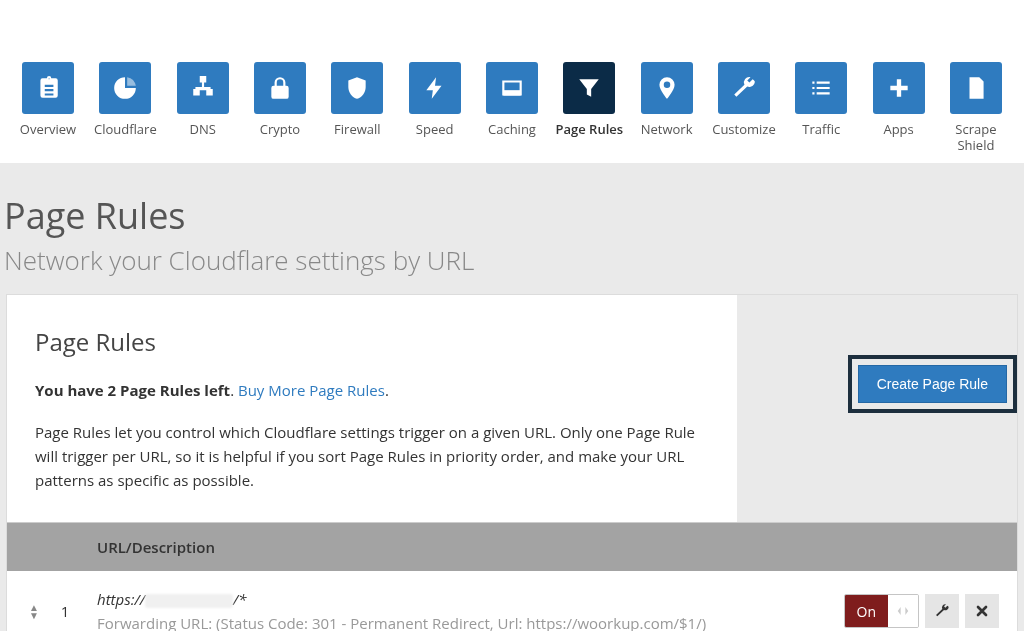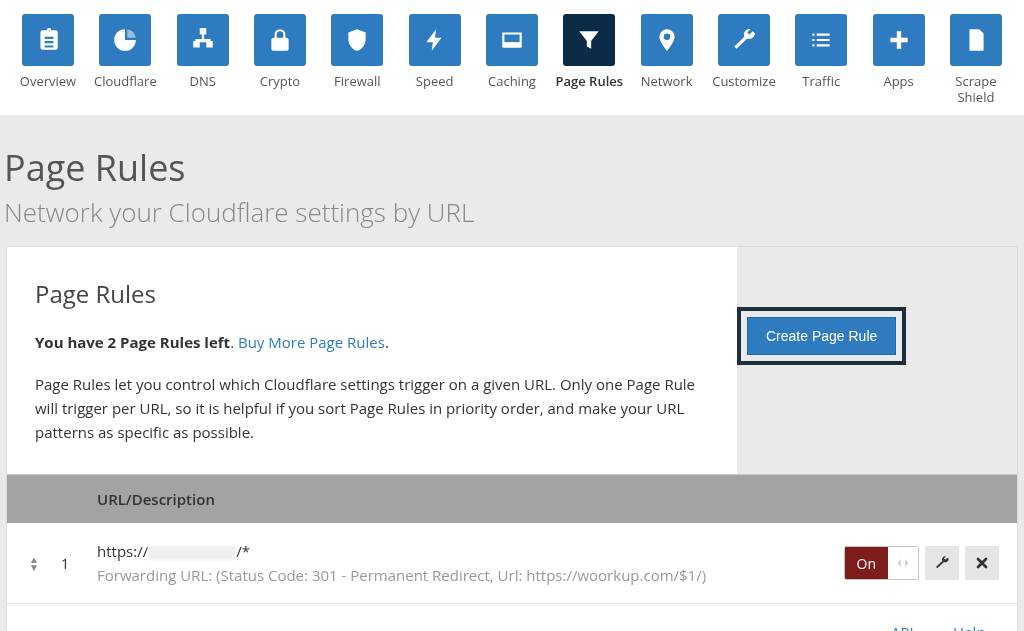--- a/index.html
+++ b/index.html
@@ -1,55 +1,55 @@
 <!DOCTYPE html>
 <html><head>
   <meta charset="utf-8">
   <style>
     * { margin: 0; padding: 0; box-sizing: border-box; }
     body { font-family: "Open Sans", "Helvetica Neue", Arial, sans-serif; background: #fff; color: #333; width: 1024px; }
     
     
-    .nav-row { display: flex; justify-content: space-between; padding: 14px 12px 10px; background: #fff; }
+    .nav-row { display: flex; justify-content: space-between; padding: 14px 12px 10px; background: #fff; margin-top: 48px; }
     .nav-item { display: flex; flex-direction: column; align-items: center; width: 72px; cursor: pointer; }
     .nav-tile { width: 52px; height: 52px; background: #2f7bbf; border-radius: 3px; display: flex; align-items: center; justify-content: center; margin-bottom: 8px; }
     .nav-tile.active { background: #0b2b47; }
     .nav-tile svg { width: 26px; height: 26px; fill: #fff; }
     .nav-label { font-size: 13px; color: #555; text-align: center; line-height: 1.2; }
     .nav-item.active .nav-label { font-weight: 600; color: #333; }
 
     
     .page-bg { background: #eaeaea; padding-bottom: 10px; }
     .page-header { padding: 28px 0 16px 4px; }
     .page-title { font-size: 36px; font-weight: 400; color: #555; margin-bottom: 2px; }
     .page-subtitle { font-size: 26px; font-weight: 300; color: #888; }
 
     
     .card { background: #fff; margin: 0 6px; border: 1px solid #dcdcdc; }
     .card-top { display: flex; }
     .card-left { flex: 1; padding: 30px 28px; }
-    .card-right { width: 280px; background: #eaeaea; display: flex; align-items: flex-start; justify-content: flex-start; padding-top: 60px; }
+    .card-right { width: 280px; background: #eaeaea; display: flex; align-items: flex-start; justify-content: flex-end; padding-top: 60px; }
     .card-h2 { font-size: 24px; font-weight: 400; color: #444; margin-bottom: 22px; }
     .rules-left-text { font-size: 15px; color: #333; margin-bottom: 20px; }
     .rules-left-text b { font-weight: 700; }
     .buy-link { color: #2f7bbf; text-decoration: none; }
     .desc { font-size: 15px; color: #333; line-height: 1.6; }
     
     .create-wrap { border: 4px solid #1d2f3e; padding: 6px; }
     .create-btn { background: #2f7bbf; color: #fff; border: 1px solid #2568a5; padding: 10px 18px; font-size: 14px; cursor: pointer; }
 
     
     .tbl-head { background: #a3a3a3; padding: 14px 18px 14px 90px; font-size: 15px; font-weight: 600; color: #333; border-top: 1px solid #ccc; }
 
     
     .rule-row { display: flex; align-items: center; padding: 18px 18px 18px 14px; border-bottom: 1px solid #e5e5e5; }
     .drag-col { width: 26px; display: flex; flex-direction: column; align-items: center; color: #888; font-size: 10px; line-height: 8px; }
     .num-col { width: 36px; font-size: 15px; color: #333; text-align: center; }
     .url-col { flex: 1; padding-left: 14px; }
-    .url-line { font-size: 15px; color: #333; margin-bottom: 4px; }
+    .url-line { font-size: 15px; color: #333; margin-bottom: 4px; font-style: italic; }
     .redacted { display: inline-block; width: 88px; height: 14px; background: #f0f0f0; vertical-align: middle; filter: blur(1px); border-radius: 2px; }
     .url-desc { font-size: 15px; color: #999; }
     .actions { display: flex; align-items: center; gap: 6px; }
     .toggle { display: flex; border: 1px solid #c5c5c5; border-radius: 2px; overflow: hidden; height: 34px; }
     .toggle-on { background: #7f1d1d; color: #fff; padding: 0 12px; display: flex; align-items: center; font-size: 14px; }
     .toggle-off { background: #fff; color: #ccc; padding: 0 8px; display: flex; align-items: center; }
     .toggle-off svg { width: 14px; height: 14px; fill: #ccc; }
     .sq-btn { width: 34px; height: 34px; background: #e5e5e5; display: flex; align-items: center; justify-content: center; cursor: pointer; }
     .sq-btn svg { width: 16px; height: 16px; fill: #333; }
 

